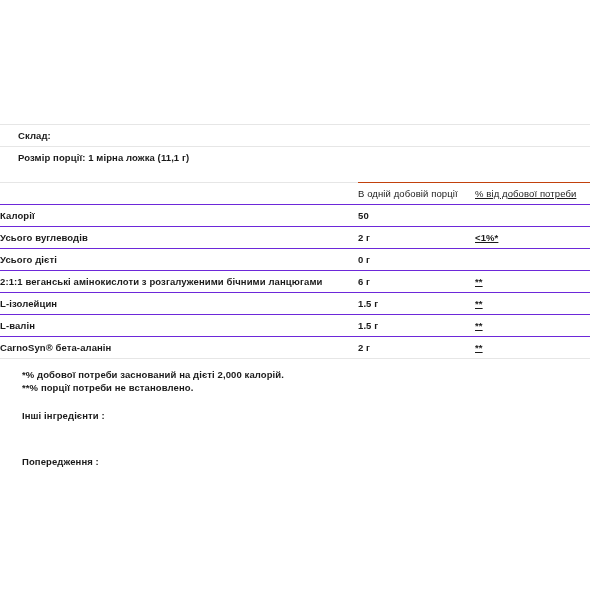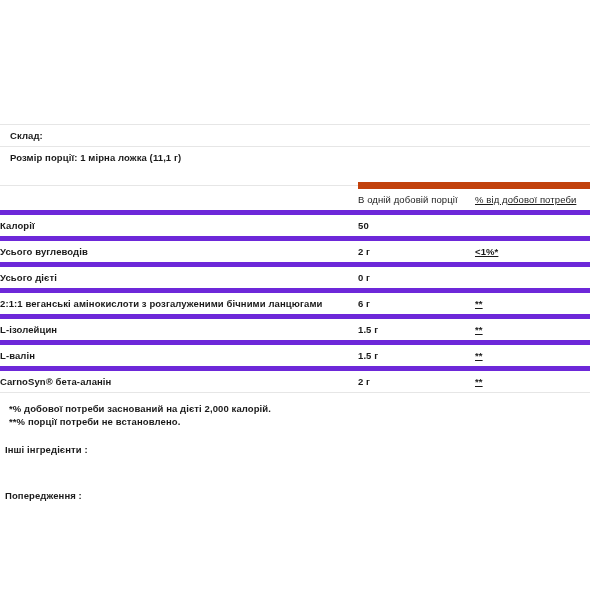--- a/index.html
+++ b/index.html
@@ -28,21 +28,21 @@
     top: 124px;
     width: 590px;
   }
 
   
   .info-row {
     border-top: 1px solid #e6e6e6;
     height: 22px;
     display: flex;
     align-items: center;
-    padding-left: 10px;
+    padding-left: 18px;
     box-sizing: border-box;
   }
   .info-row .info-text {
     font-size: 9.5px;
     font-weight: bold;
     letter-spacing: 0.1px;
     line-height: 1;
   }
 
   
@@ -51,59 +51,59 @@
     width: 590px;
     border-collapse: collapse;
     table-layout: fixed;
   }
   .nf-table col.c-name   { width: 358px; }
   .nf-table col.c-amount { width: 117px; }
   .nf-table col.c-dv     { width: 115px; }
 
   .nf-table th,
   .nf-table td {
-    border-top: 5px solid #6d28d9;
+    border-top: 1px solid #6d28d9;
     height: 21px;
     padding: 0;
     text-align: left;
     vertical-align: middle;
     font-size: 9.5px;
     line-height: 1;
     letter-spacing: 0.1px;
   }
   .nf-table thead th {
     font-weight: normal;
-    border-top: 7px solid #c2410c;
+    border-top: 1px solid #c2410c;
     color: #1a1a1a;
   }
   .nf-table thead th.h-name { border-top: 1px solid #e6e6e6; }
   .nf-table tbody td { font-weight: bold; }
 
   .cell-pad-name   { padding-left: 10px; }
   .cell-pad-amount { padding-left: 0px; }
   .cell-pad-dv     { padding-left: 0px; text-decoration: underline; }
 
   .nf-table tbody tr:last-child td { border-bottom: 1px solid #e6e6e6; }
 
   
   .footnotes {
     margin-top: 9px;
-    padding-left: 9px;
+    padding-left: 22px;
   }
   .footnotes .fn {
     font-size: 9.5px;
     font-weight: bold;
     line-height: 13px;
     letter-spacing: 0.1px;
   }
 
   
   .tail {
     margin-top: 17px;
-    padding-left: 5px;
+    padding-left: 22px;
   }
   .tail .tail-line {
     font-size: 9.5px;
     font-weight: bold;
     letter-spacing: 0.1px;
     line-height: 1;
   }
   .tail .tail-line + .tail-line { margin-top: 36px; }
 </style>
 </head>

